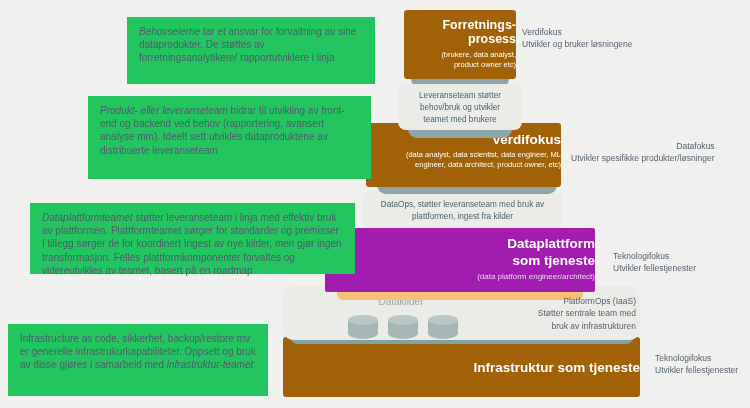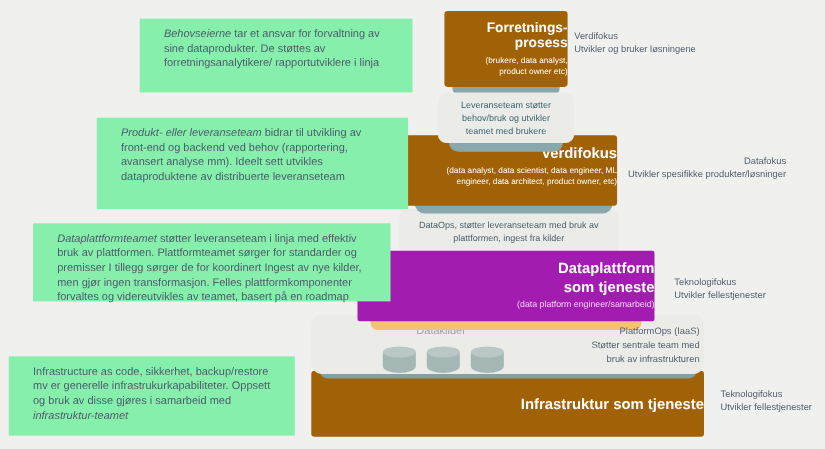--- a/index.html
+++ b/index.html
@@ -8,30 +8,30 @@
     position: relative;
     background: #f0f0ee;
     font-family: "Liberation Sans", sans-serif;
     overflow: hidden;
   }
   .pre { white-space: pre-line; }
 
   
   .note {
     position: absolute;
-    background: #86efac;
+    background: #22c55e;
     color: #4e5c6c;
     font-size: 10px;
     line-height: 1.32;
-    padding: 8px 22px;
+    padding: 8px 12px;
     z-index: 6;
   }
   .note em { font-style: italic; }
   #note1 { left: 127px; top: 17px;  width: 248px; height: 67px; }
-  #note2 { left: 88px;  top: 107px; width: 283px; height: 83px; }
+  #note2 { left: 88px;  top: 96px; width: 283px; height: 83px; }
   #note3 { left: 30px;  top: 203px; width: 325px; height: 71px; }
   #note4 { left: 8px;   top: 324px; width: 260px; height: 72px; }
 
   
   .teal {
     position: absolute;
     background: #a16207;
     color: #ffffff;
     text-align: right;
     border-radius: 3px;
@@ -137,21 +137,21 @@
   <div class="layer-sub pre">(data analyst, data scientist, data engineer, ML
 engineer, data architect, product owner, etc)</div>
 </div>
 
 <div class="panel pre" id="dataops">DataOps, støtter leveranseteam med bruk av
 plattformen, ingest fra kilder</div>
 
 <div id="dataplattform">
   <div class="layer-title pre">Dataplattform
 som tjeneste</div>
-  <div class="layer-sub">(data platform engineer/samarbeid)</div>
+  <div class="layer-sub">(data platform engineer/architect)</div>
 </div>
 
 <div class="panel" id="kilder-panel">
   <div id="kilder-label">Datakilder</div>
   <div class="cyl cyl1"></div>
   <div class="cyl cyl2"></div>
   <div class="cyl cyl3"></div>
 </div>
 
 <div class="teal" id="infrastruktur">

